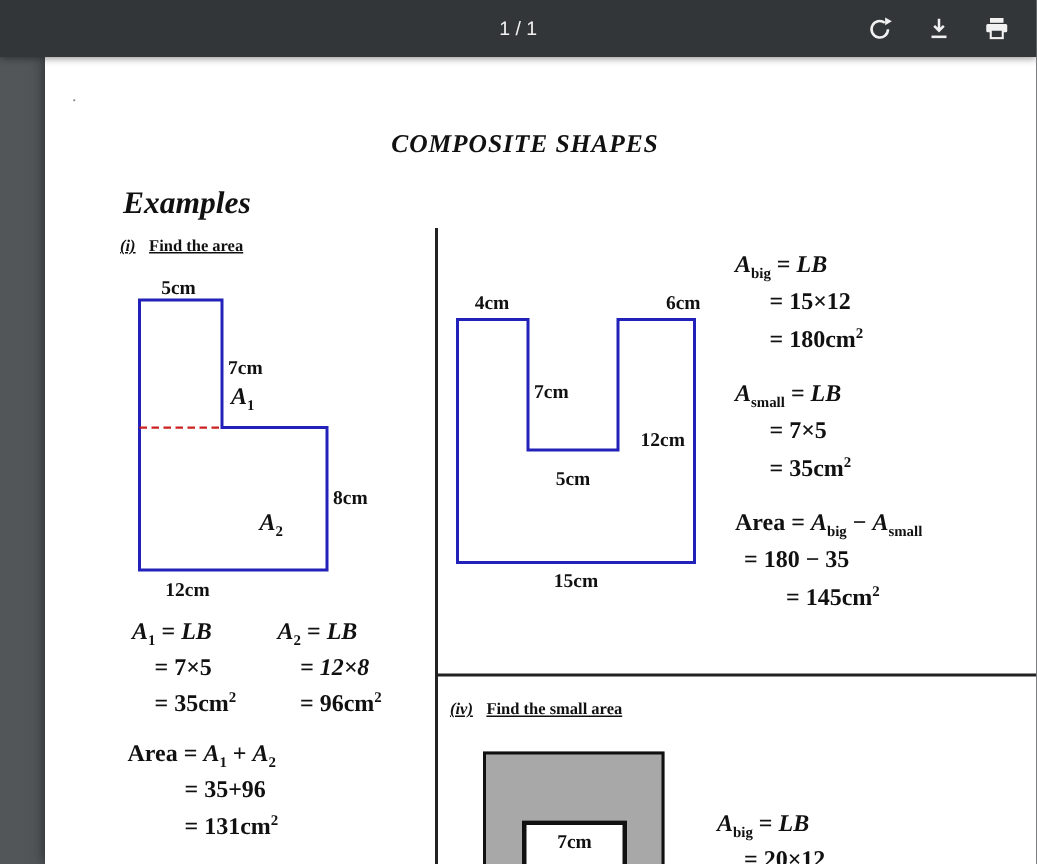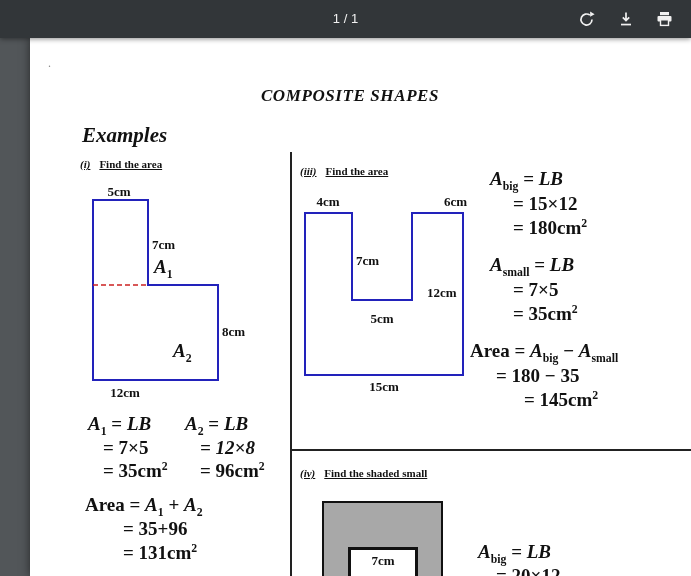--- a/index.html
+++ b/index.html
@@ -27,21 +27,21 @@
   .title { left:0; width:640px; text-align:center; font-weight:bold; font-size:17px;
            letter-spacing:.6px; white-space:nowrap;font-style:italic; }
   .examples { font-weight:bold; font-style:italic; font-size:21px; white-space:nowrap; }
   .heading { font-size:11px; font-weight:bold; white-space:nowrap;text-decoration:underline; }
   .hnum { font-style:italic; }
   .hsp { margin-left:9px; }
 
   .lbl { font-size:13px; font-weight:bold; white-space:nowrap; }
   .ctr { text-align:center; }
 
-  .eq { font-size:19px; font-weight:bold; white-space:nowrap; }
+  .eq { font-size:16px; font-weight:bold; white-space:nowrap; }
   .eq .mi { font-style:italic; }
   .eq sub, .eq sup { font-size:.62em; font-weight:bold; }
 
   .vline { width:1.5px; background:#222; }
   .hline { height:1.5px; background:#222; }
 
   .shape { position:absolute; }
   .shaded-outer { background:#a8a8a8; border:2px solid #111; }
   .shaded-inner { background:#ffffff; border:3px solid #111; }
   .stray { font-size:12px; color:#8a8a8a; }
@@ -106,47 +106,44 @@
     <div class="abs eq" style="left:155px;top:375px;"><span class="mi">A</span><sub>2</sub><span> = </span><span class="mi">LB</span></div>
     <div class="abs eq" style="left:170px;top:399px;font-style:italic;"><span>= 12×8</span></div>
     <div class="abs eq" style="left:170px;top:422px;"><span>= 96cm</span><sup>2</sup></div>
     <div class="abs eq" style="left:55px;top:456px;text-align:center;"><span>Area = </span><span class="mi">A</span><sub>1</sub><span> + </span><span class="mi">A</span><sub>2</sub></div>
     <div class="abs eq" style="left:93px;top:480px;"><span>= 35+96</span></div>
     <div class="abs eq" style="left:93px;top:504px;"><span>= 131cm</span><sup>2</sup></div>
 
     <div class="abs vline" style="left:260px;top:114px;height:424px;"></div>
     <div class="abs hline" style="left:260px;top:411px;width:401px;"></div>
 
-    <div class="abs heading" style="left:270px;top:127px;">
-      <span class="hnum">(iii)</span><span class="hsp">Find the area</span>
-    </div>
 
     <svg class="shape" style="left:270px;top:170px;" width="170" height="172">
       <polygon points="5,5 52,5 52,92 112,92 112,5 163,5 163,167 5,167" fill="none" stroke="#2222bb" stroke-width="2"></polygon>
     </svg>
 
     <div class="abs lbl ctr" style="left:269px;top:156px;width:58px;">4cm</div>
     <div class="abs lbl ctr" style="left:398px;top:156px;width:55px;">6cm</div>
     <div class="abs lbl" style="left:326px;top:215px;">7cm</div>
     <div class="abs lbl" style="left:397px;top:247px;">12cm</div>
     <div class="abs lbl ctr" style="left:323px;top:273px;width:58px;">5cm</div>
     <div class="abs lbl ctr" style="left:325px;top:341px;width:58px;">15cm</div>
 
     <div class="abs eq" style="left:460px;top:130px;"><span class="mi">A</span><sub>big</sub><span> = </span><span class="mi">LB</span></div>
     <div class="abs eq" style="left:483px;top:155px;"><span>= 15×12</span></div>
     <div class="abs eq" style="left:483px;top:179px;"><span>= 180cm</span><sup>2</sup></div>
     <div class="abs eq" style="left:460px;top:216px;"><span class="mi">A</span><sub>small</sub><span> = </span><span class="mi">LB</span></div>
     <div class="abs eq" style="left:483px;top:241px;"><span>= 7×5</span></div>
     <div class="abs eq" style="left:483px;top:265px;"><span>= 35cm</span><sup>2</sup></div>
-    <div class="abs eq" style="left:440px;top:302px;"><span>Area = </span><span class="mi">A</span><sub>big</sub><span> − </span><span class="mi">A</span><sub>small</sub></div>
+    <div class="abs eq" style="left:460px;top:302px;"><span>Area = </span><span class="mi">A</span><sub>big</sub><span> − </span><span class="mi">A</span><sub>small</sub></div>
     <div class="abs eq" style="left:466px;top:327px;"><span>= 180 − 35</span></div>
     <div class="abs eq" style="left:494px;top:351px;"><span>= 145cm</span><sup>2</sup></div>
 
     <div class="abs heading" style="left:270px;top:429px;">
-      <span class="hnum">(iv)</span><span class="hsp">Find the shaded small</span>
+      <span class="hnum">(iv)</span><span class="hsp">Find the small area</span>
     </div>
 
     <div class="abs shaded-outer" style="left:292px;top:463px;width:121px;height:120px;"></div>
     <div class="abs shaded-inner" style="left:318px;top:509px;width:70px;height:48px;"></div>
     <div class="abs lbl ctr" style="left:318px;top:515px;width:70px;">7cm</div>
 
     <div class="abs eq" style="left:448px;top:503px;"><span class="mi">A</span><sub>big</sub><span> = </span><span class="mi">LB</span></div>
     <div class="abs eq" style="left:466px;top:527px;"><span>= 20×12</span></div>
 
   </div>

